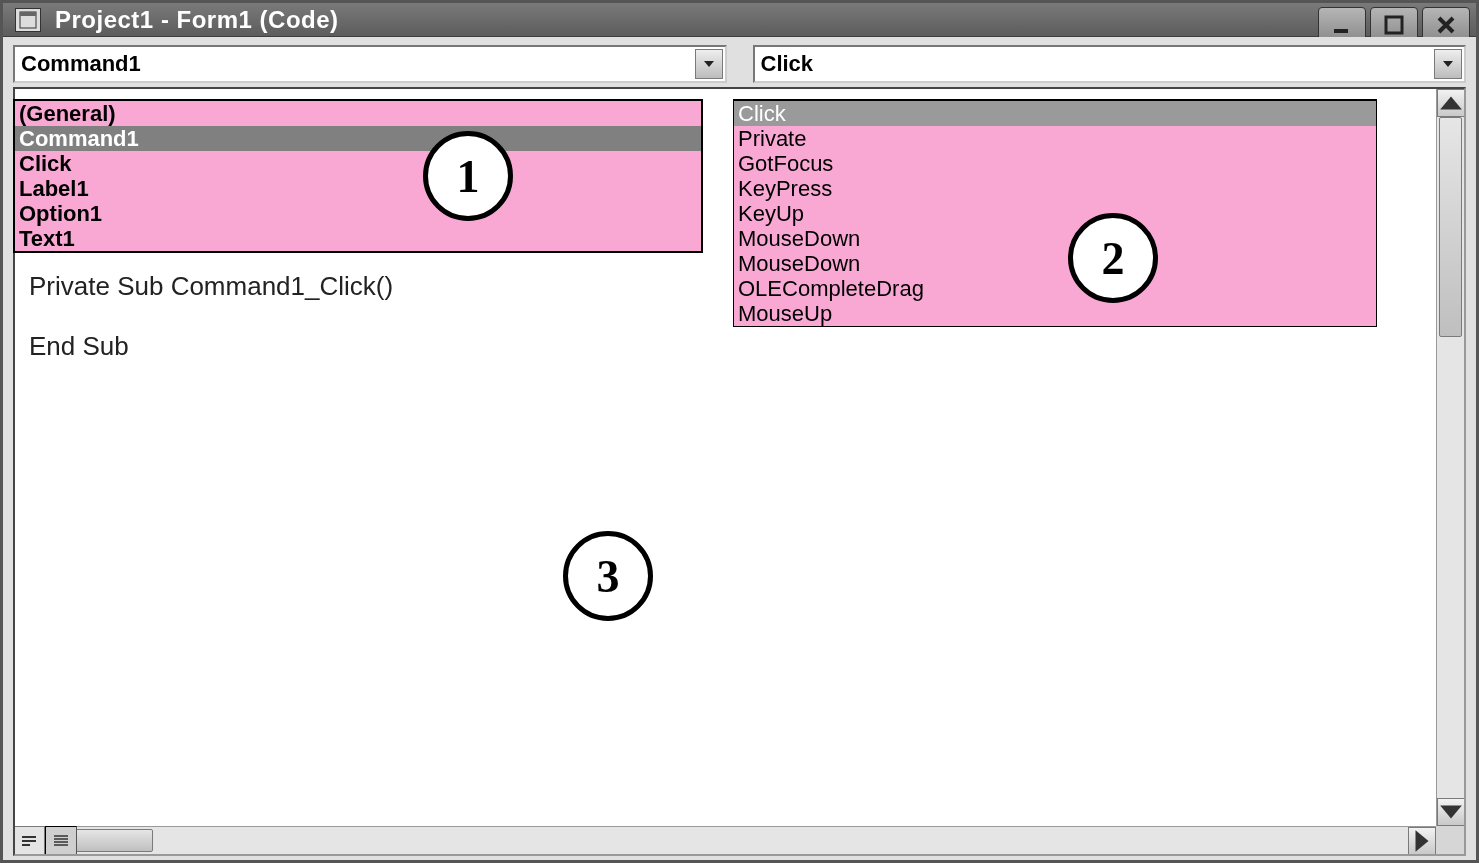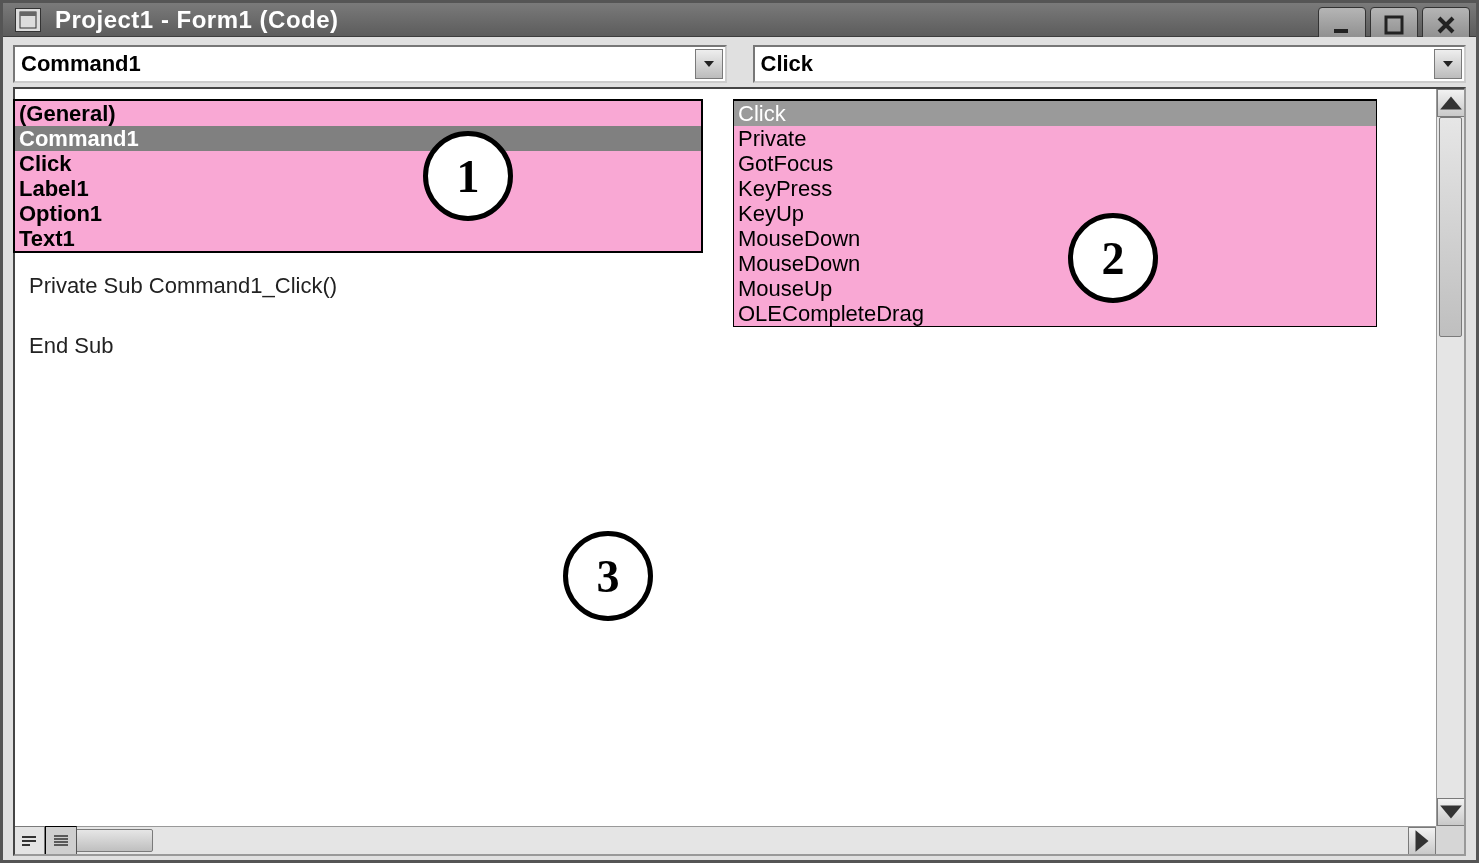--- a/index.html
+++ b/index.html
@@ -119,21 +119,21 @@
     border-top: 2px solid #000;
     font-weight: normal;
   }
   #proc-dropdown .opt { font-weight: normal; }
   #proc-dropdown .opt.selected { background: #9a9a9a; color: #fff; }
 
   .code-text {
     position: absolute;
     left: 14px; top: 182px;
     font-family: Tahoma, Arial, sans-serif;
-    font-size: 22px;
+    font-size: 26px;
     color: #222;
     line-height: 30px;
     white-space: pre;
   }
 
   .vscroll {
     position: absolute; right: 0; top: 0; bottom: 0;
     width: 28px;
     background: #dcdcdc;
     border-left: 1px solid #999;
@@ -319,22 +319,22 @@
       <div class="opt">Text1</div>
     </div>
   <div id="proc-dropdown" class="dropdown-list">
       <div class="opt selected">Click</div>
       <div class="opt">Private</div>
       <div class="opt">GotFocus</div>
       <div class="opt">KeyPress</div>
       <div class="opt">KeyUp</div>
       <div class="opt">MouseDown</div>
       <div class="opt">MouseDown</div>
+      <div class="opt">OLECompleteDrag</div>
       <div class="opt">MouseUp</div>
-      <div class="opt">OLECompleteDrag</div>
     </div>
 
   <div class="callout" style="left:420px; top:128px;">
       <span>1</span>
     </div>
   <div class="callout" style="left:1065px; top:210px;">
       <span>2</span>
     </div>
   <div class="callout" style="left:560px; top:528px;">
       <span>3</span>

